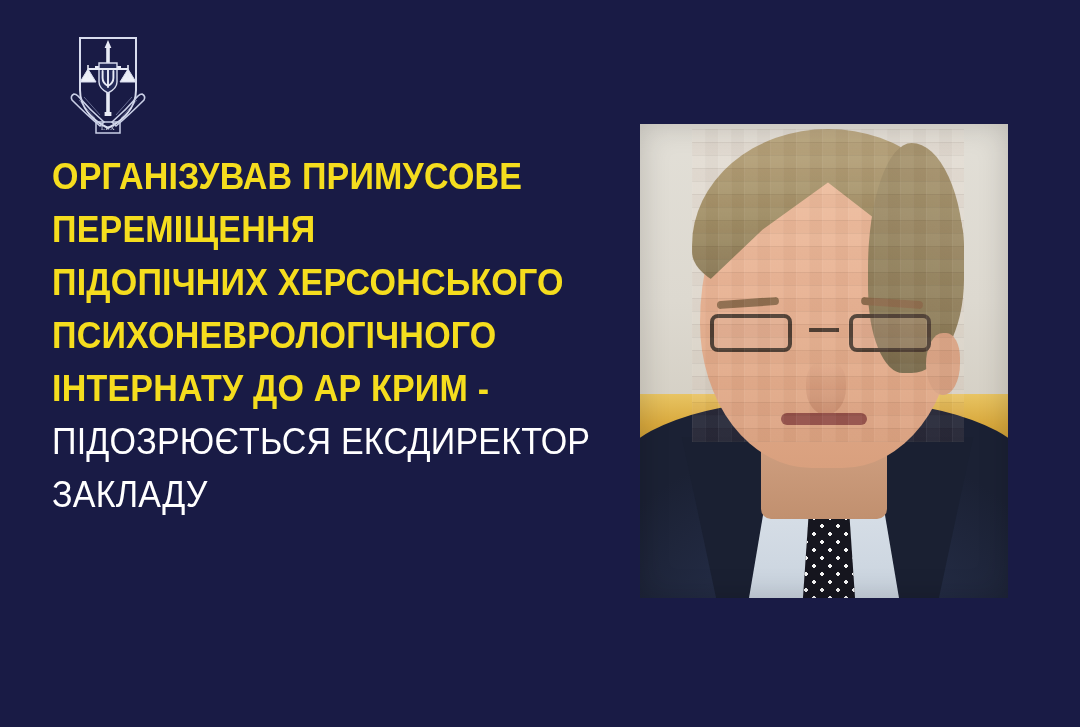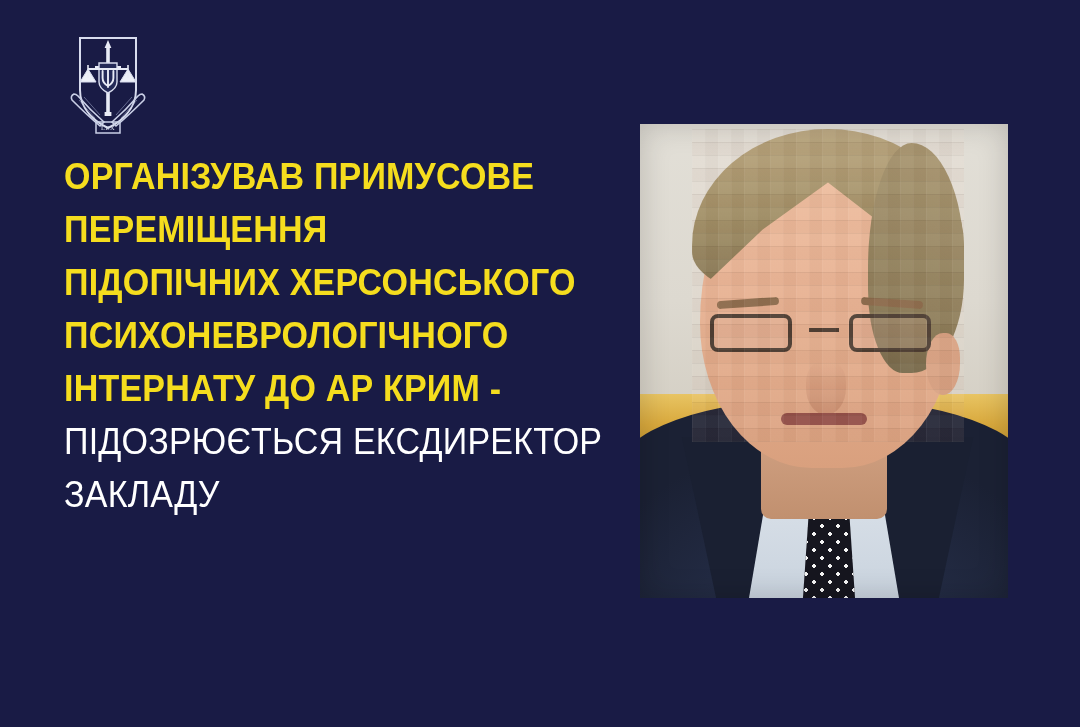--- a/index.html
+++ b/index.html
@@ -24,21 +24,21 @@
     left: 66px;
     top: 30px;
     width: 84px;
     height: 108px;
   }
   .emblem svg { display: block; width: 100%; height: 100%; }
 
   
   .headline {
     position: absolute;
-    left: 64px;
+    left: 52px;
     top: 158px;
     width: 560px;
   }
   .hl-line {
     display: block;
     white-space: nowrap;
     line-height: 1.0;
     letter-spacing: 0.2px;
     margin-bottom: 16px;
   }

